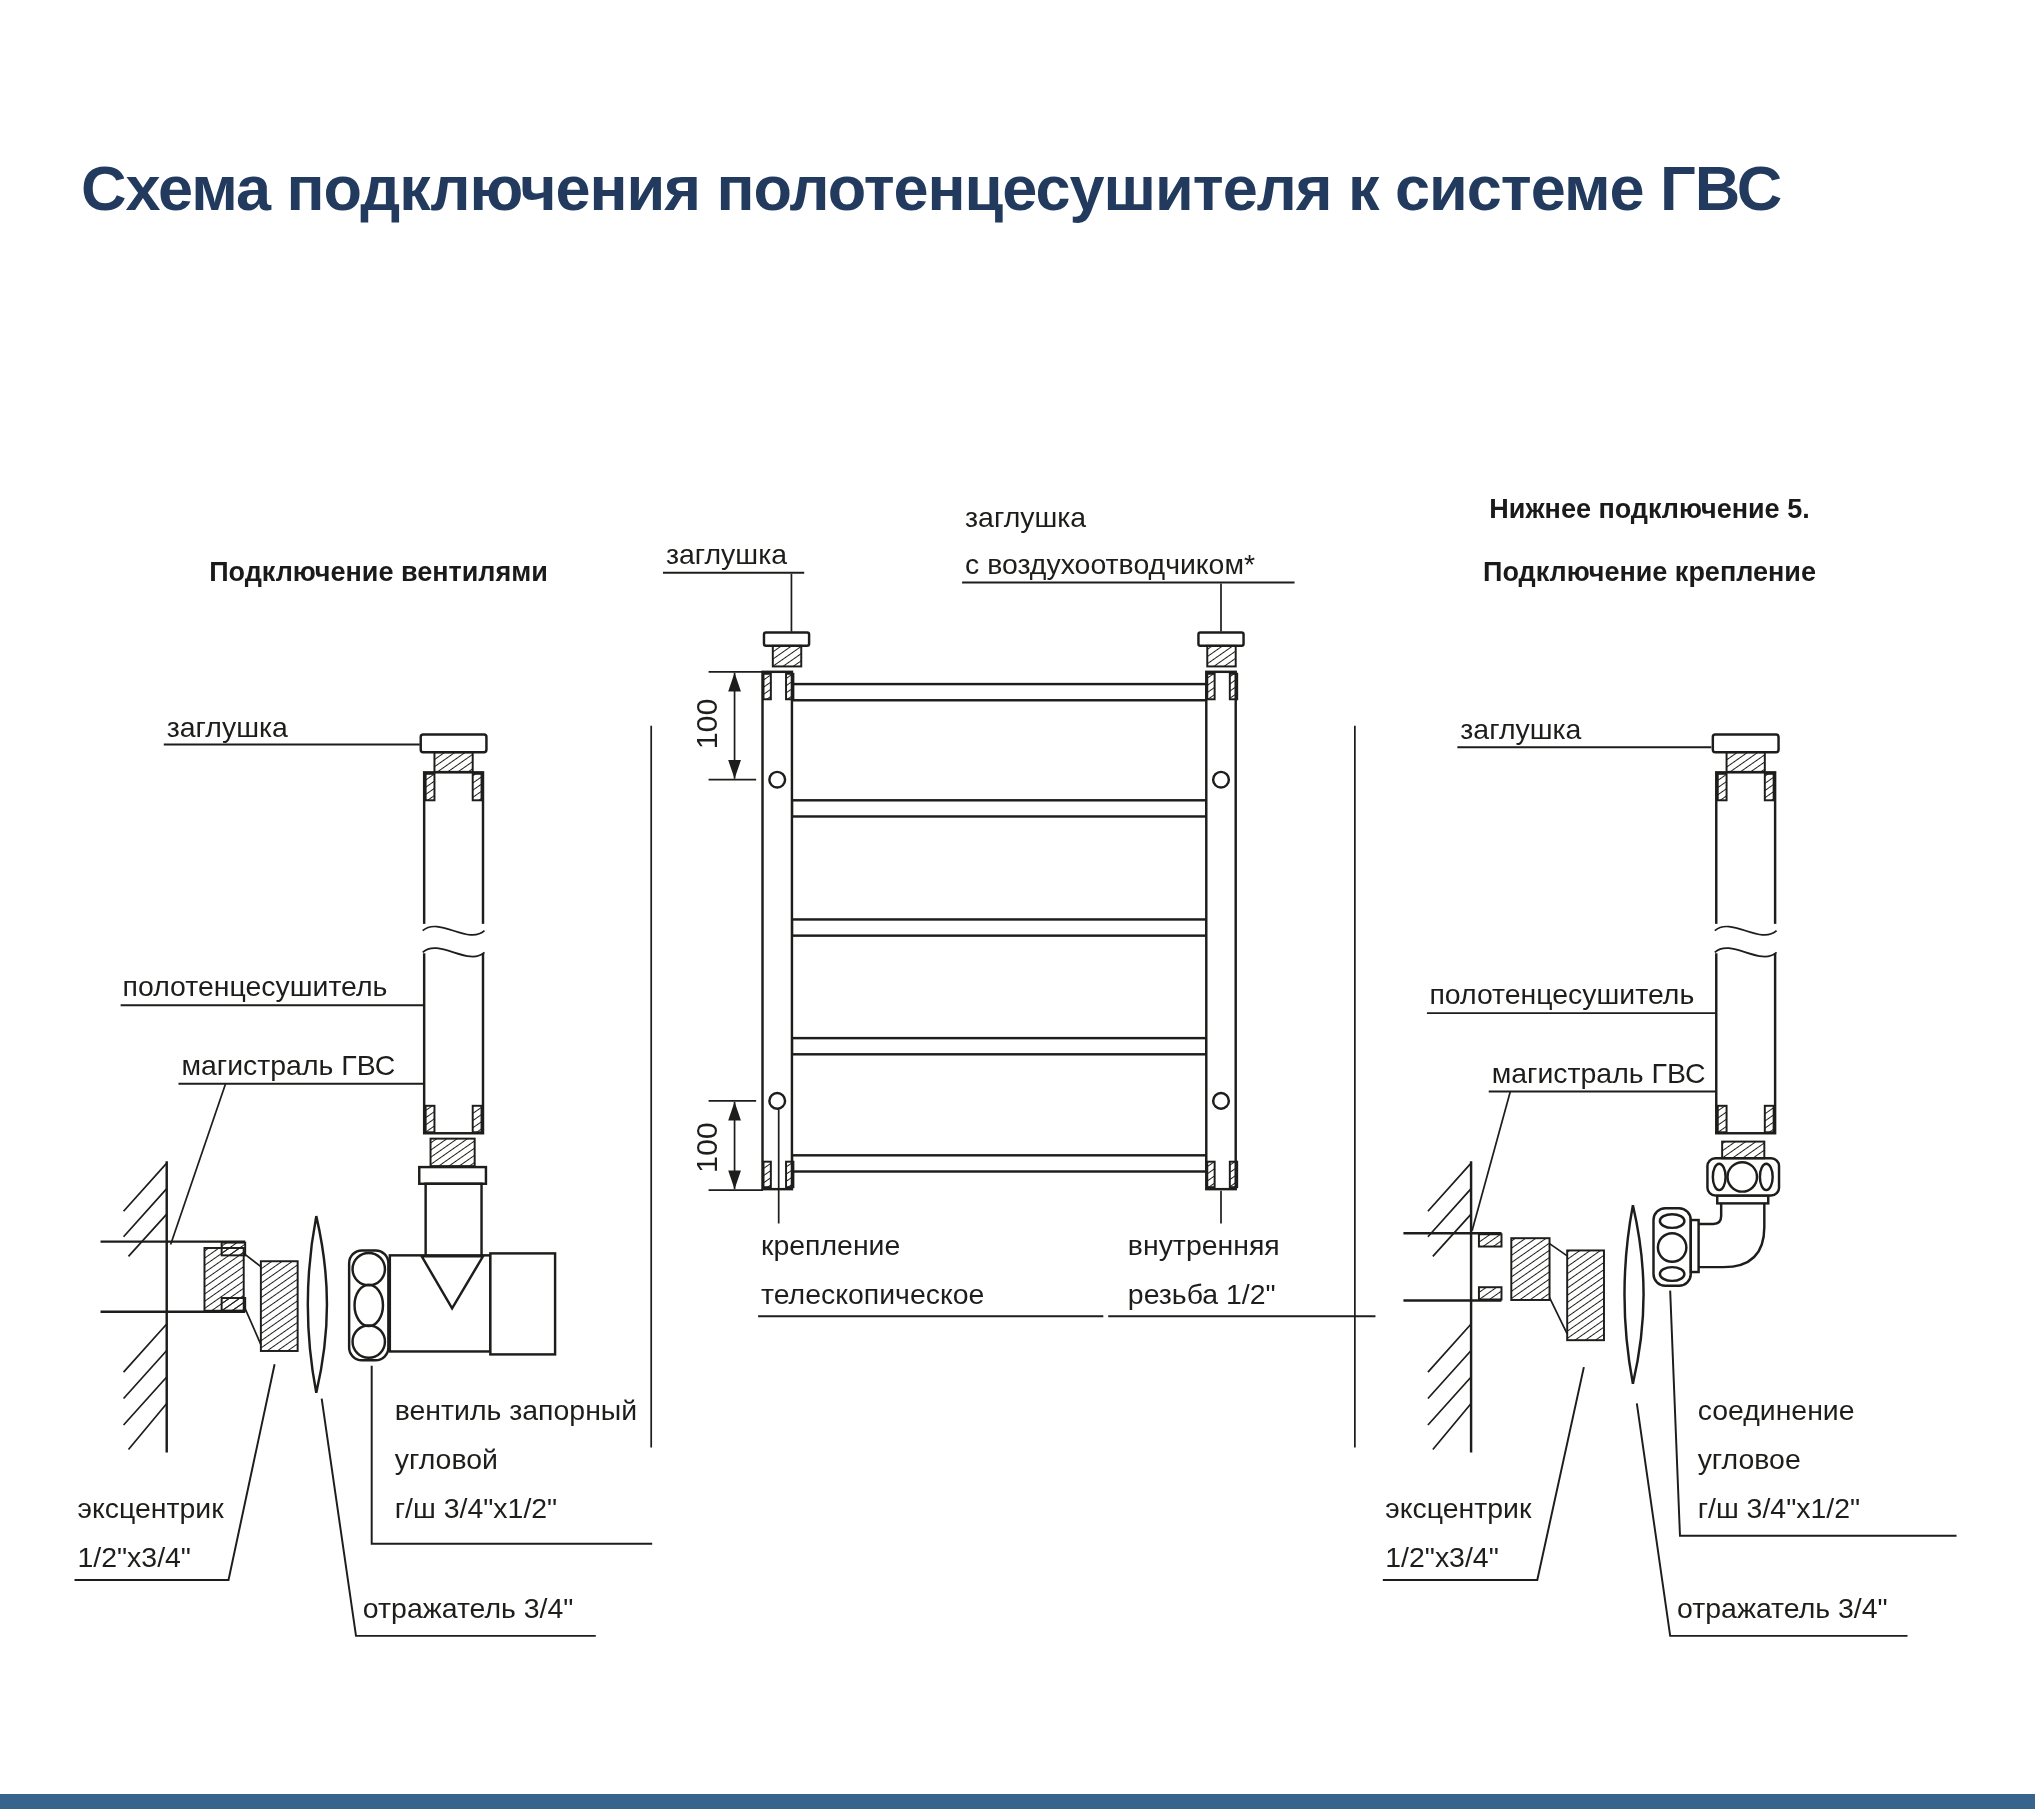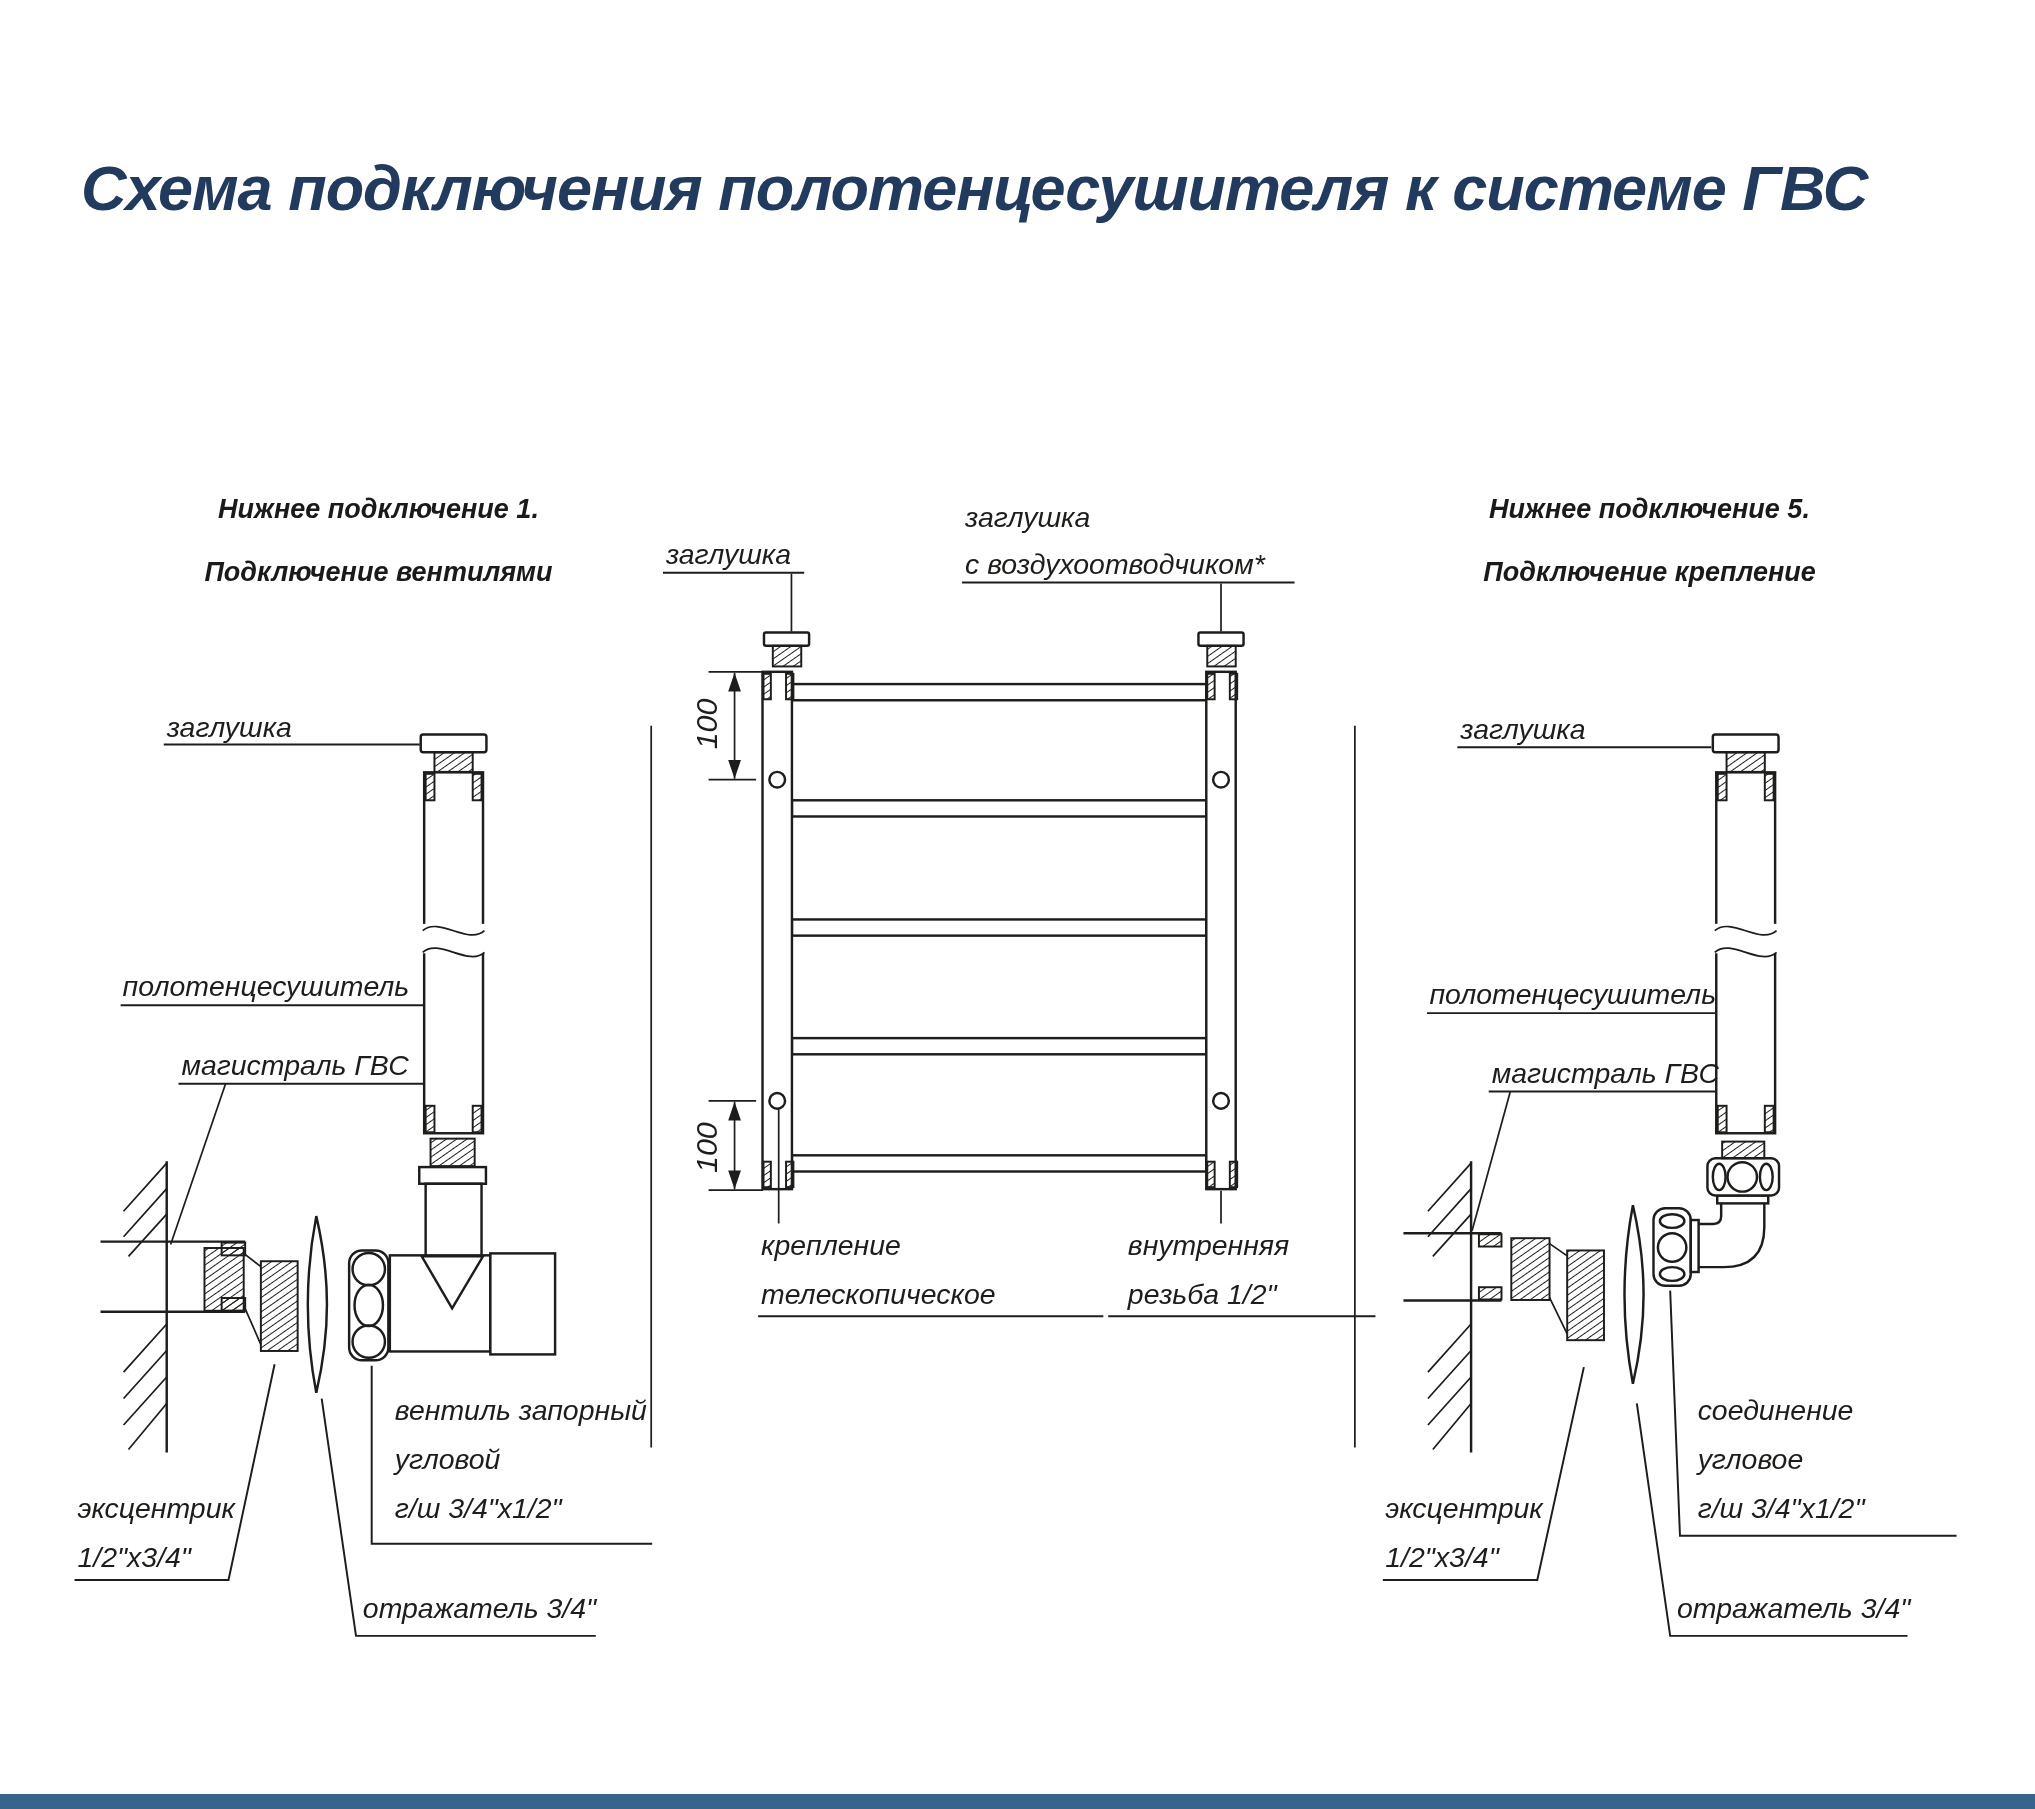--- a/index.html
+++ b/index.html
@@ -1,17 +1,17 @@
 <!DOCTYPE html>
 <html style="font-size:7.8px"><head>
 <meta charset="utf-8">
 <style>
   html,body{margin:0;padding:0;background:#ffffff;}
   .page{position:relative;width:2035px;height:1809px;background:#ffffff;overflow:hidden;
-        font-family:"Liberation Sans",sans-serif;font-style:italic;}
+        font-family:"Liberation Sans",sans-serif;}
   .title{position:absolute;left:81px;top:152px;margin:0;font-size:63px;font-weight:bold;
          color:#223a5e;letter-spacing:-1px;white-space:nowrap;}
   .hdr{position:absolute;width:495px;text-align:center;font-size:27px;font-weight:bold;
        color:#1a1a1a;white-space:nowrap;}
   .hdr-left{left:131px;}
   .hdr-right{left:1402px;}
   .hl1{top:494px;}
   .hl2{top:557px;}
   .diagram-svg{position:absolute;left:0;top:0;}
   .footer-bar{position:absolute;left:0;top:1794px;width:2035px;height:15px;background:#36648d;}
@@ -25,21 +25,20 @@
   .blank{fill:#ffffff;stroke:none;}
   .arr{fill:#1d1d1b;stroke:none;}
 </style>
 </head>
 <body>
 
 <div class="page">
 
   <h1 class="title">Схема подключения полотенцесушителя к системе ГВС</h1>
 
-  <div class="hdr hdr-left hl1">Нижнее подключение 1.</div>
   <div class="hdr hdr-left hl2">Подключение вентилями</div>
   <div class="hdr hdr-right hl1">Нижнее подключение 5.</div>
   <div class="hdr hdr-right hl2">Подключение крепление</div>
 
   <svg class="diagram-svg" width="2035" height="1809" viewBox="0 0 4150 3689">
     <defs>
       <pattern id="hatch2" patternUnits="userSpaceOnUse" width="12" height="12" patternTransform="rotate(55)">
         <line x1="0" y1="0" x2="0" y2="12" stroke="#1d1d1b" stroke-width="4"></line>
       </pattern>
     </defs>

